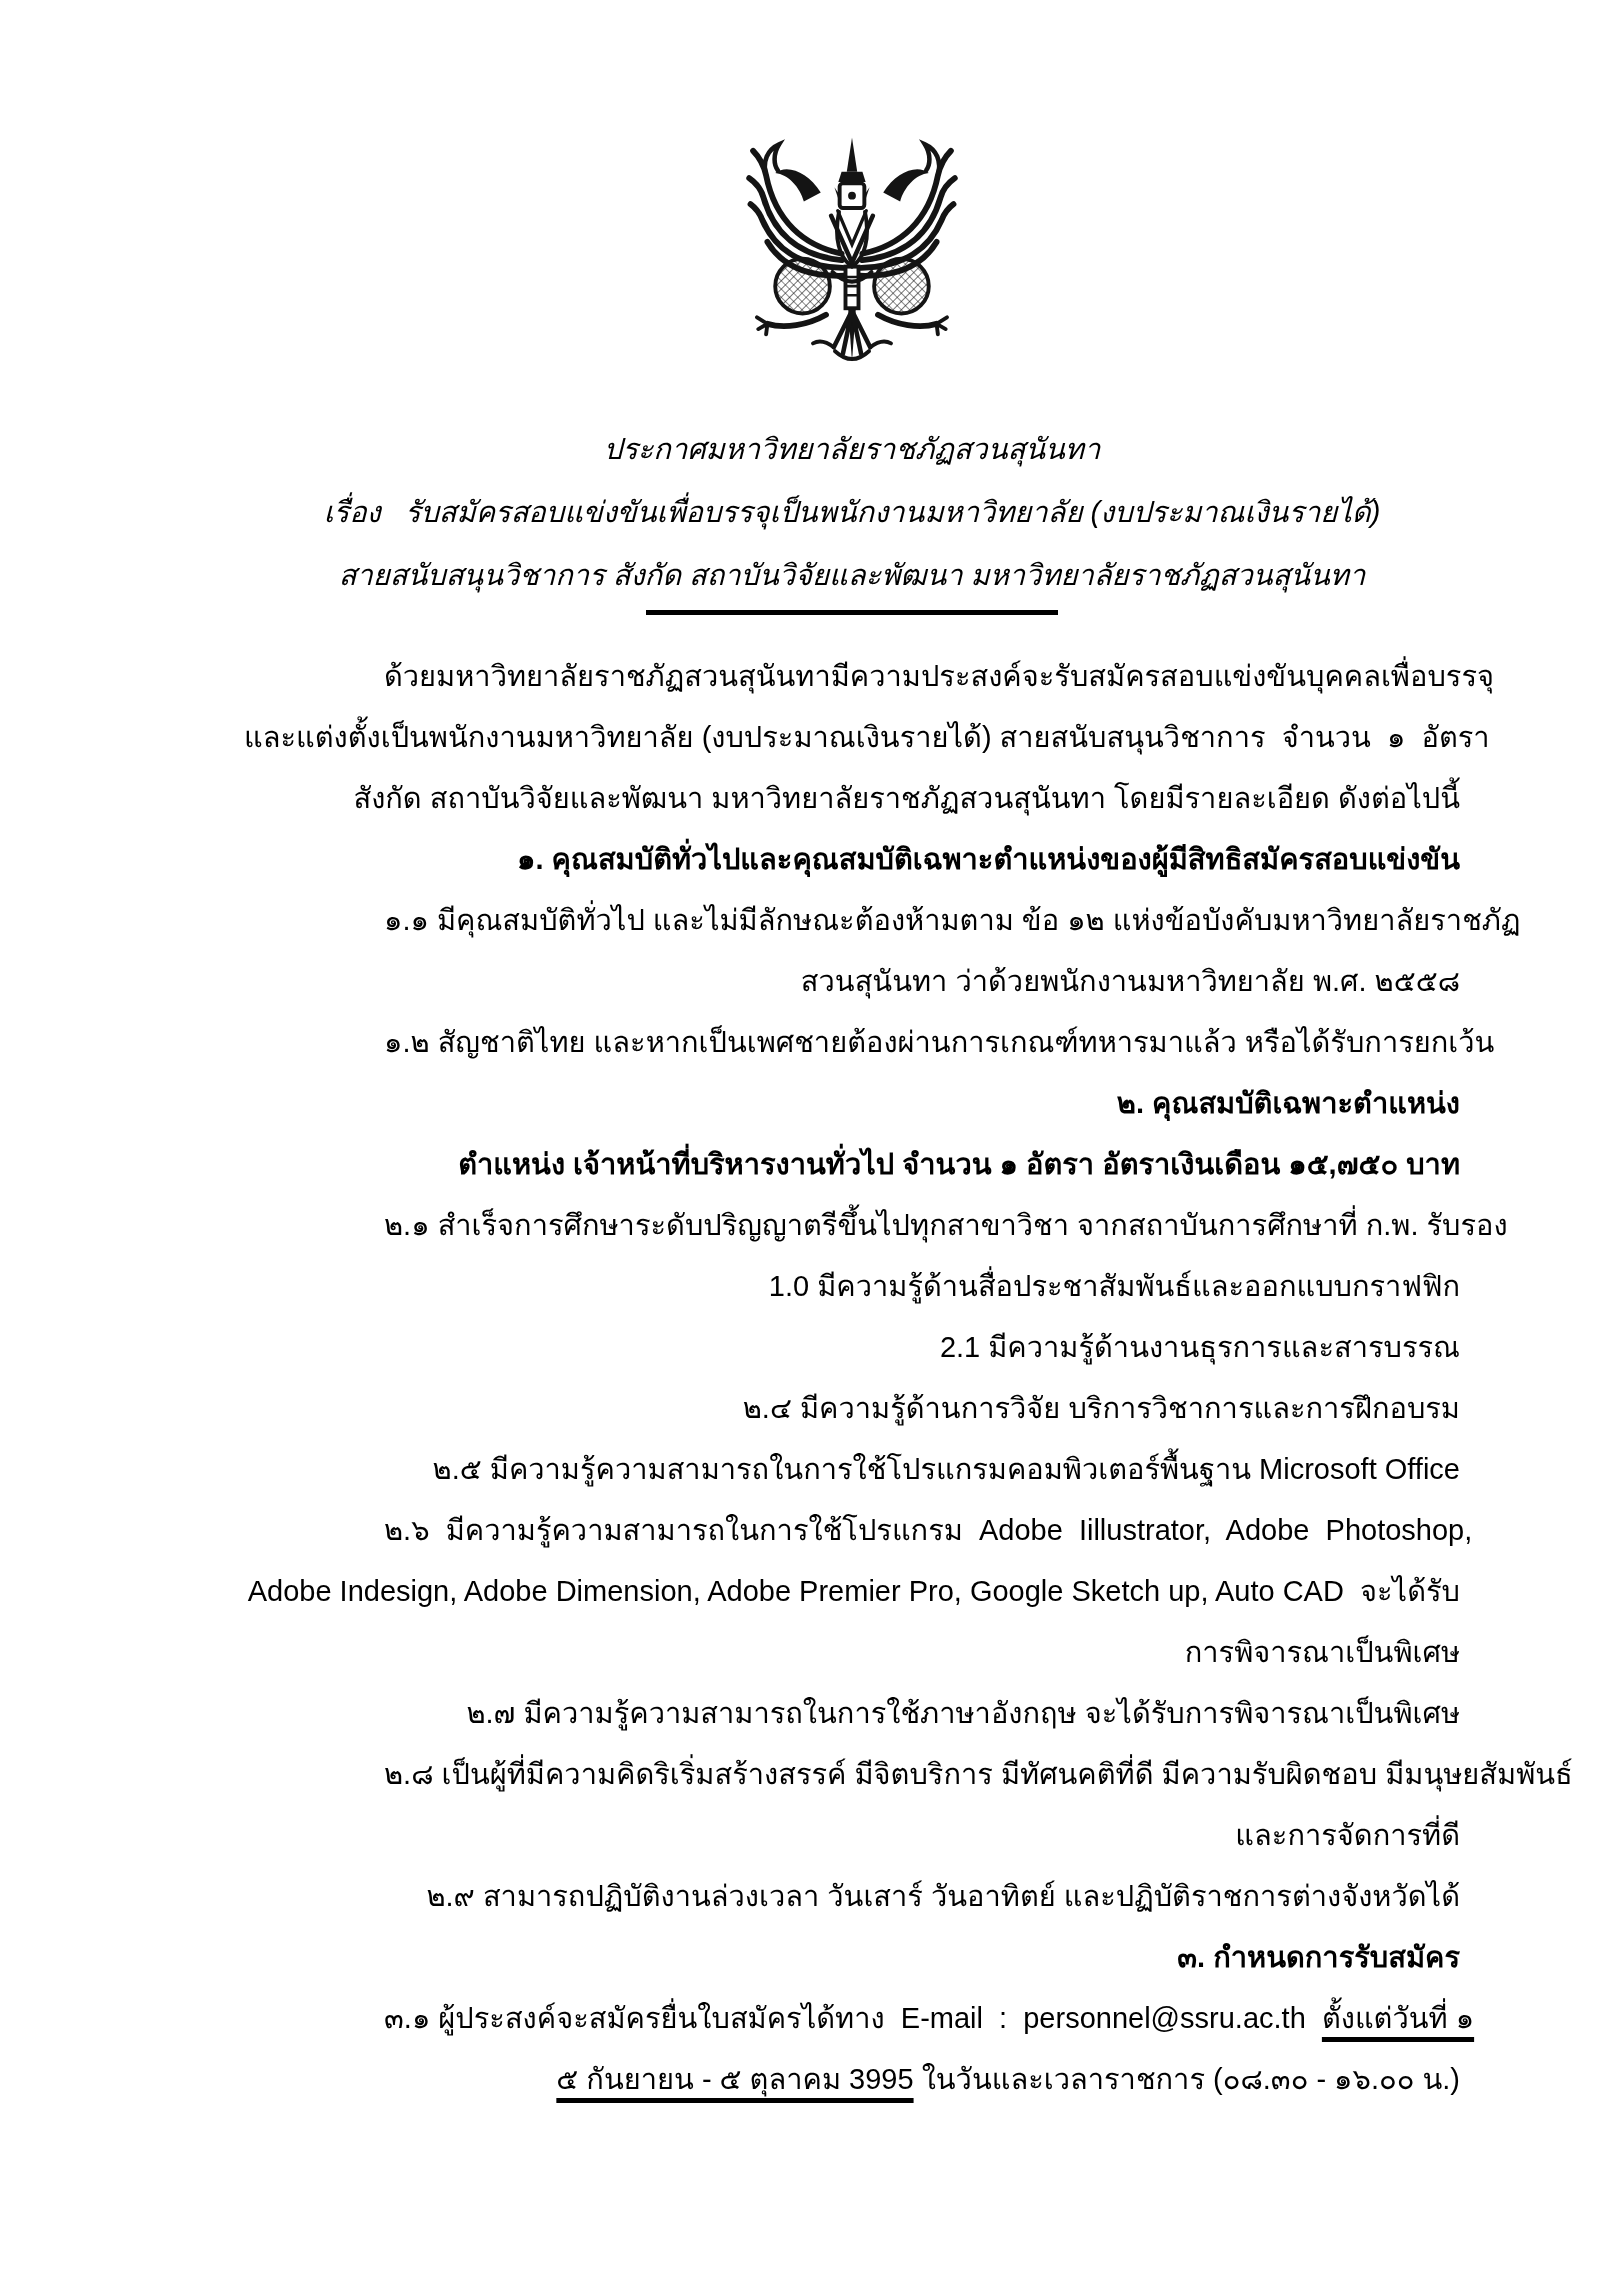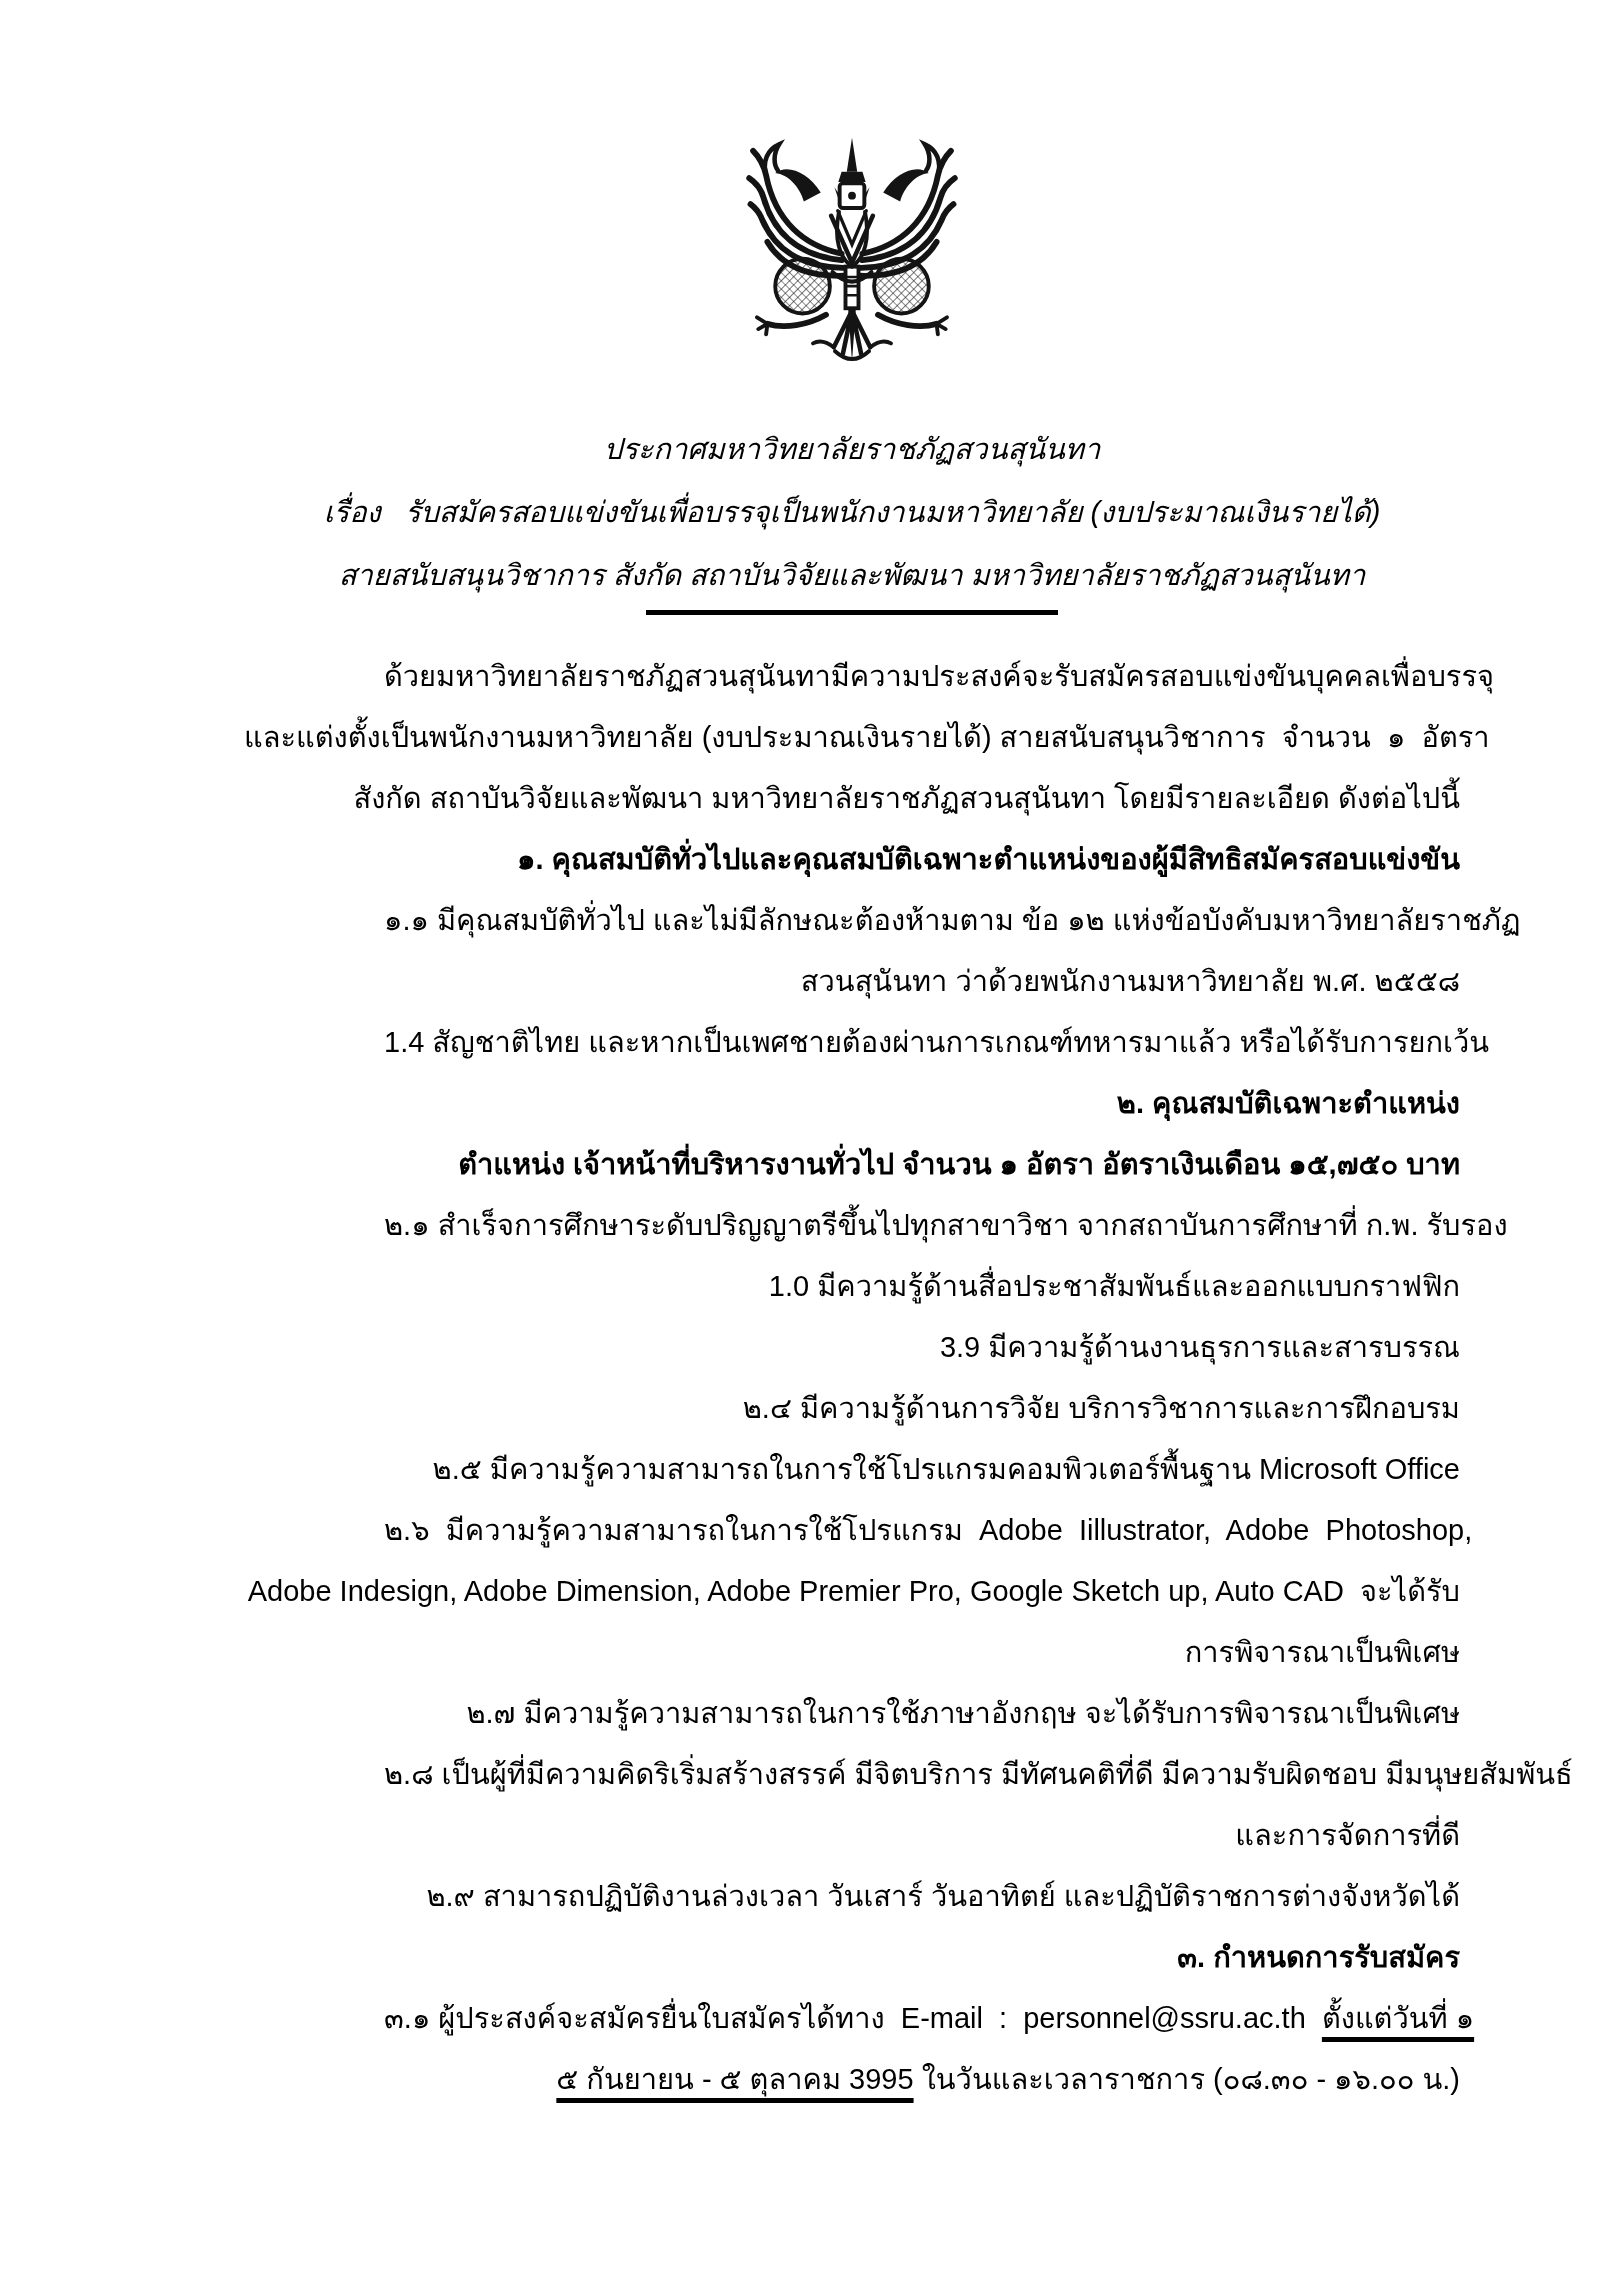--- a/index.html
+++ b/index.html
@@ -78,27 +78,27 @@
     <div class="divider"></div>
 
     <div class="lines">
       <div class="line indent">ด้วยมหาวิทยาลัยราชภัฏสวนสุนันทามีความประสงค์จะรับสมัครสอบแข่งขันบุคคลเพื่อบรรจุ</div>
       <div class="line">และแต่งตั้งเป็นพนักงานมหาวิทยาลัย (งบประมาณเงินรายได้) สายสนับสนุนวิชาการ  จำนวน  ๑  อัตรา</div>
       <div class="line">สังกัด สถาบันวิจัยและพัฒนา มหาวิทยาลัยราชภัฏสวนสุนันทา โดยมีรายละเอียด ดังต่อไปนี้</div>
 
       <div class="line indent b">๑. คุณสมบัติทั่วไปและคุณสมบัติเฉพาะตำแหน่งของผู้มีสิทธิสมัครสอบแข่งขัน</div>
       <div class="line indent">๑.๑ มีคุณสมบัติทั่วไป และไม่มีลักษณะต้องห้ามตาม ข้อ ๑๒ แห่งข้อบังคับมหาวิทยาลัยราชภัฏ</div>
       <div class="line">สวนสุนันทา ว่าด้วยพนักงานมหาวิทยาลัย พ.ศ. ๒๕๕๘</div>
-      <div class="line indent">1.4 สัญชาติไทย และหากเป็นเพศชายต้องผ่านการเกณฑ์ทหารมาแล้ว หรือได้รับการยกเว้น</div>
+      <div class="line indent">๑.๒ สัญชาติไทย และหากเป็นเพศชายต้องผ่านการเกณฑ์ทหารมาแล้ว หรือได้รับการยกเว้น</div>
 
       <div class="line indent b">๒. คุณสมบัติเฉพาะตำแหน่ง</div>
       <div class="line indent b">ตำแหน่ง เจ้าหน้าที่บริหารงานทั่วไป จำนวน ๑ อัตรา อัตราเงินเดือน ๑๕,๗๕๐ บาท</div>
       <div class="line indent">๒.๑ สำเร็จการศึกษาระดับปริญญาตรีขึ้นไปทุกสาขาวิชา จากสถาบันการศึกษาที่ ก.พ. รับรอง</div>
       <div class="line indent">1.0 มีความรู้ด้านสื่อประชาสัมพันธ์และออกแบบกราฟฟิก</div>
-      <div class="line indent">3.9 มีความรู้ด้านงานธุรการและสารบรรณ</div>
+      <div class="line indent">2.1 มีความรู้ด้านงานธุรการและสารบรรณ</div>
       <div class="line indent">๒.๔ มีความรู้ด้านการวิจัย บริการวิชาการและการฝึกอบรม</div>
       <div class="line indent">๒.๕ มีความรู้ความสามารถในการใช้โปรแกรมคอมพิวเตอร์พื้นฐาน Microsoft Office</div>
       <div class="line indent">๒.๖  มีความรู้ความสามารถในการใช้โปรแกรม  Adobe  Iillustrator,  Adobe  Photoshop,</div>
       <div class="line">Adobe Indesign, Adobe Dimension, Adobe Premier Pro, Google Sketch up, Auto CAD  จะได้รับ</div>
       <div class="line">การพิจารณาเป็นพิเศษ</div>
       <div class="line indent">๒.๗ มีความรู้ความสามารถในการใช้ภาษาอังกฤษ จะได้รับการพิจารณาเป็นพิเศษ</div>
       <div class="line indent">๒.๘ เป็นผู้ที่มีความคิดริเริ่มสร้างสรรค์ มีจิตบริการ มีทัศนคติที่ดี มีความรับผิดชอบ มีมนุษยสัมพันธ์</div>
       <div class="line">และการจัดการที่ดี</div>
       <div class="line indent">๒.๙ สามารถปฏิบัติงานล่วงเวลา วันเสาร์ วันอาทิตย์ และปฏิบัติราชการต่างจังหวัดได้</div>
 

